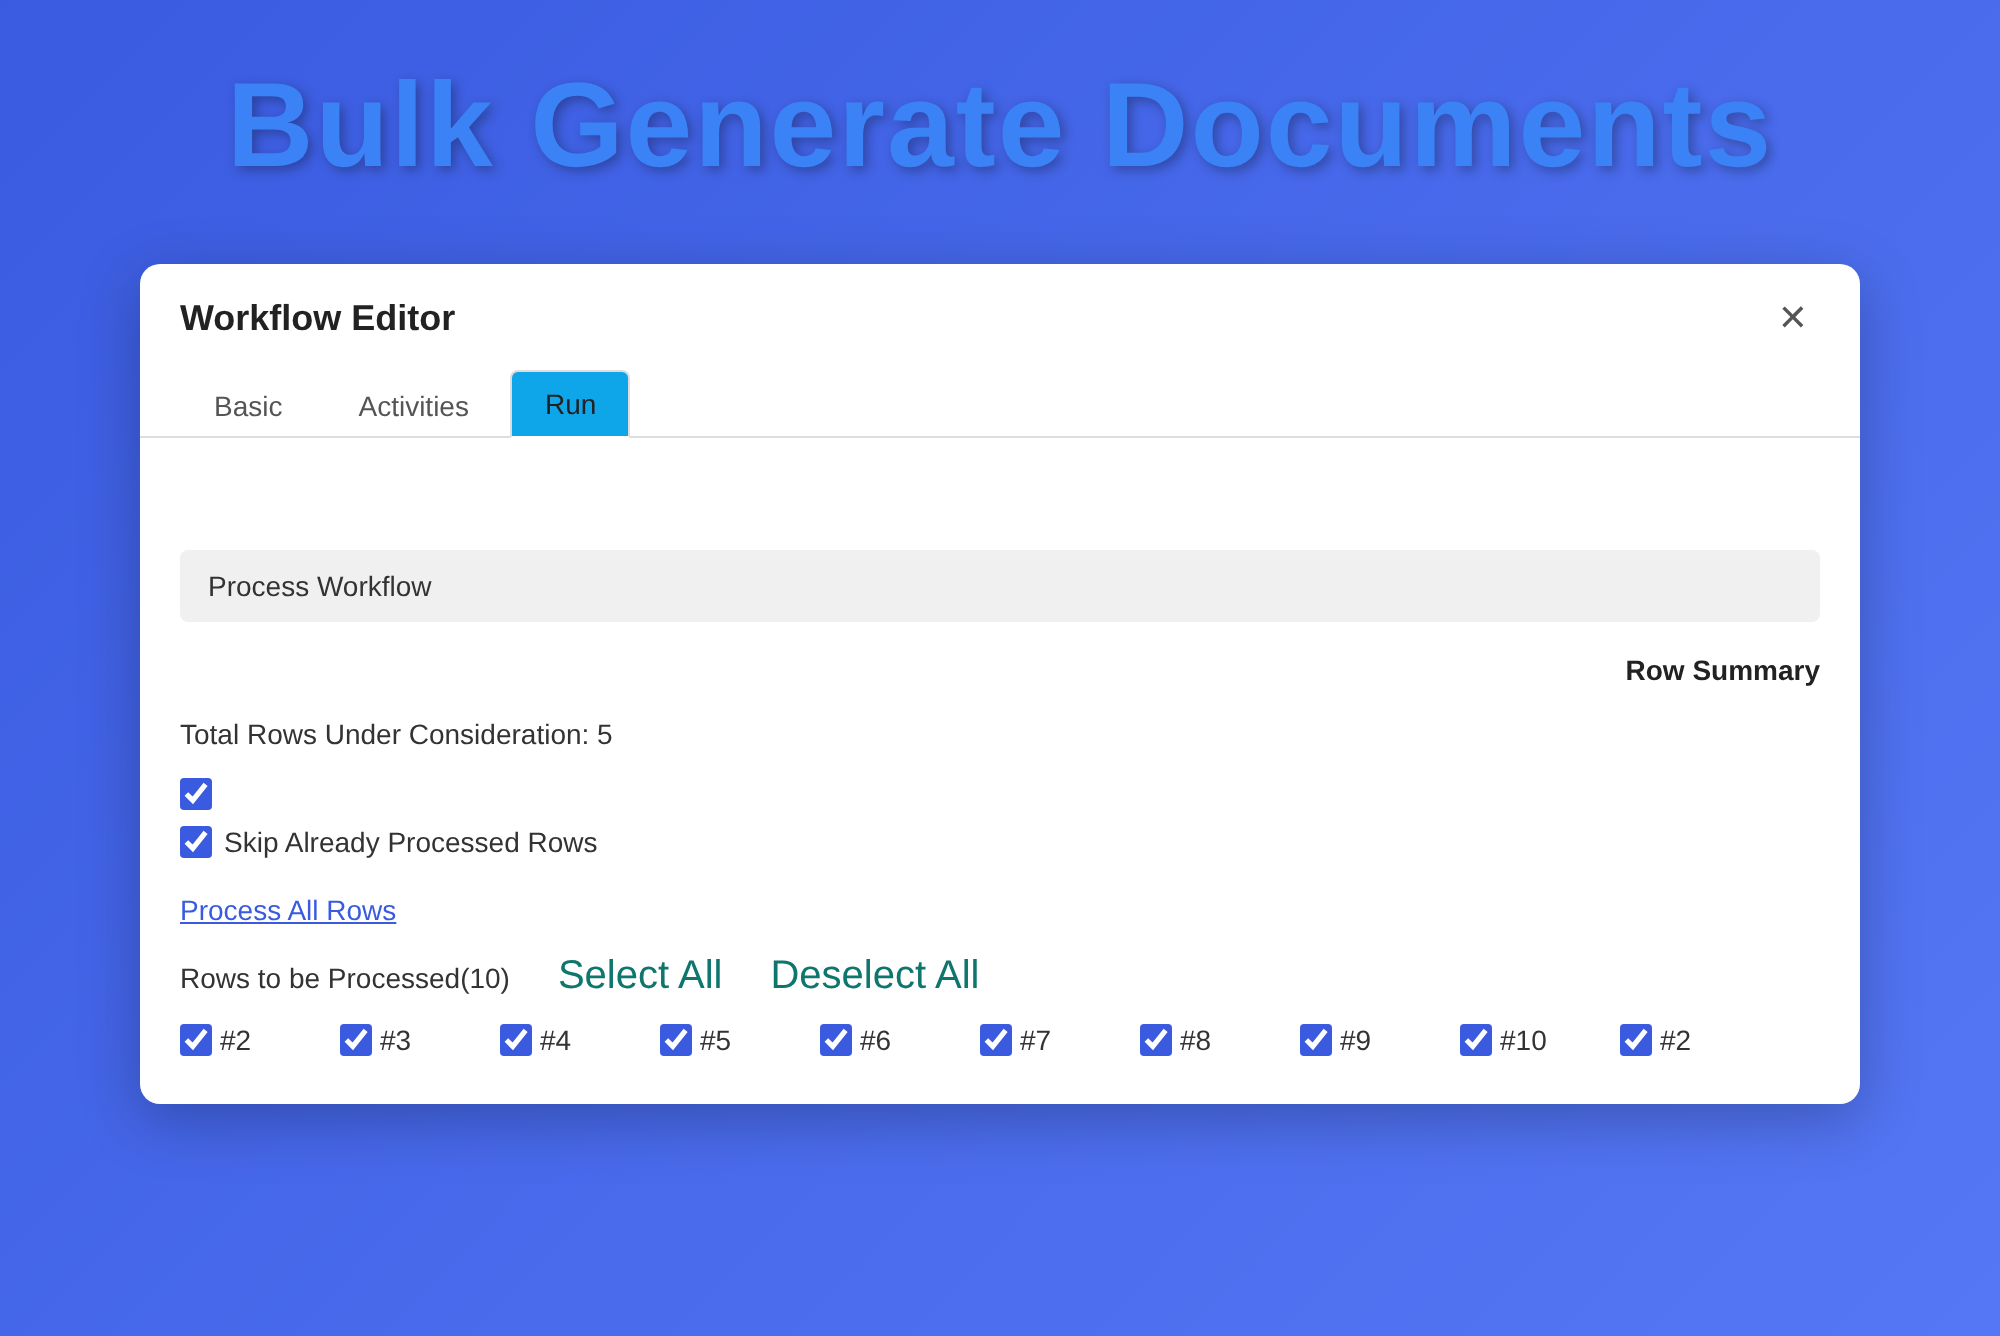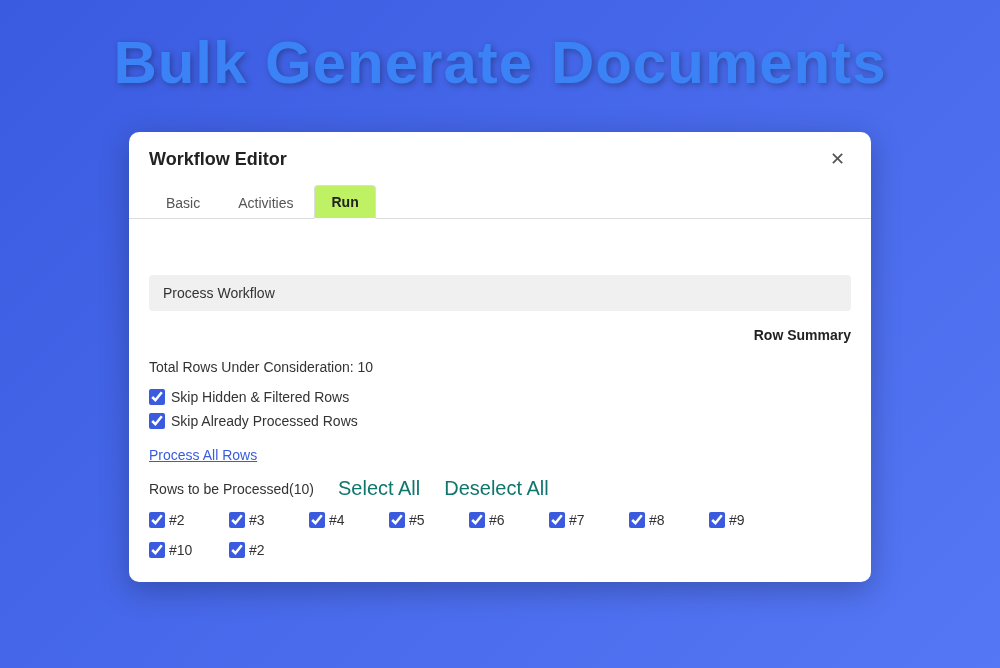--- a/index.html
+++ b/index.html
@@ -23,21 +23,21 @@
       text-shadow: 2px 2px 6px rgba(0,0,0,0.3);
       margin-top: 28px;
       margin-bottom: 35px;
       text-align: center;
       letter-spacing: 1px;
     }
 
     .modal-container {
       background: white;
       border-radius: 10px;
-      width: 742px;
+      width: 860px;
       padding: 0;
       box-shadow: 0 8px 30px rgba(0,0,0,0.25);
       position: relative;
     }
 
     .modal-header {
       display: flex;
       align-items: center;
       justify-content: space-between;
       padding: 16px 20px 0 20px;
@@ -76,23 +76,23 @@
       color: #555;
       background: none;
       margin-right: 4px;
       position: relative;
       bottom: -1px;
     }
 
     .tab.active {
       border-color: #ddd;
       border-bottom: 1px solid white;
-      background: #bef264;
+      background: #0ea5e9;
       color: #222;
-      font-weight: 700;
+      font-weight: 400;
     }
 
     .modal-body {
       padding: 16px 20px 24px 20px;
     }
 
     .section-header {
       background: #f0f0f0;
       padding: 10px 14px;
       border-radius: 4px;
@@ -198,25 +198,24 @@
     <button class="tab">Activities</button>
     <button class="tab active">Run</button>
   </div>
 
   <div class="modal-body">
 
     <div class="section-header">Process Workflow</div>
 
     <div class="row-summary-title">Row Summary</div>
 
-    <div class="row-summary-text">Total Rows Under Consideration: 10</div>
+    <div class="row-summary-text">Total Rows Under Consideration: 5</div>
 
     <label class="checkbox-row">
       <input type="checkbox" checked="" style="">
-      <span>Skip Hidden &amp; Filtered Rows</span>
     </label>
 
     <label class="checkbox-row">
       <input type="checkbox" checked="" style="">
       <span>Skip Already Processed Rows</span>
     </label>
 
     <button class="collapse-link">Process All Rows</button>
 
     <div class="rows-to-process-line">

